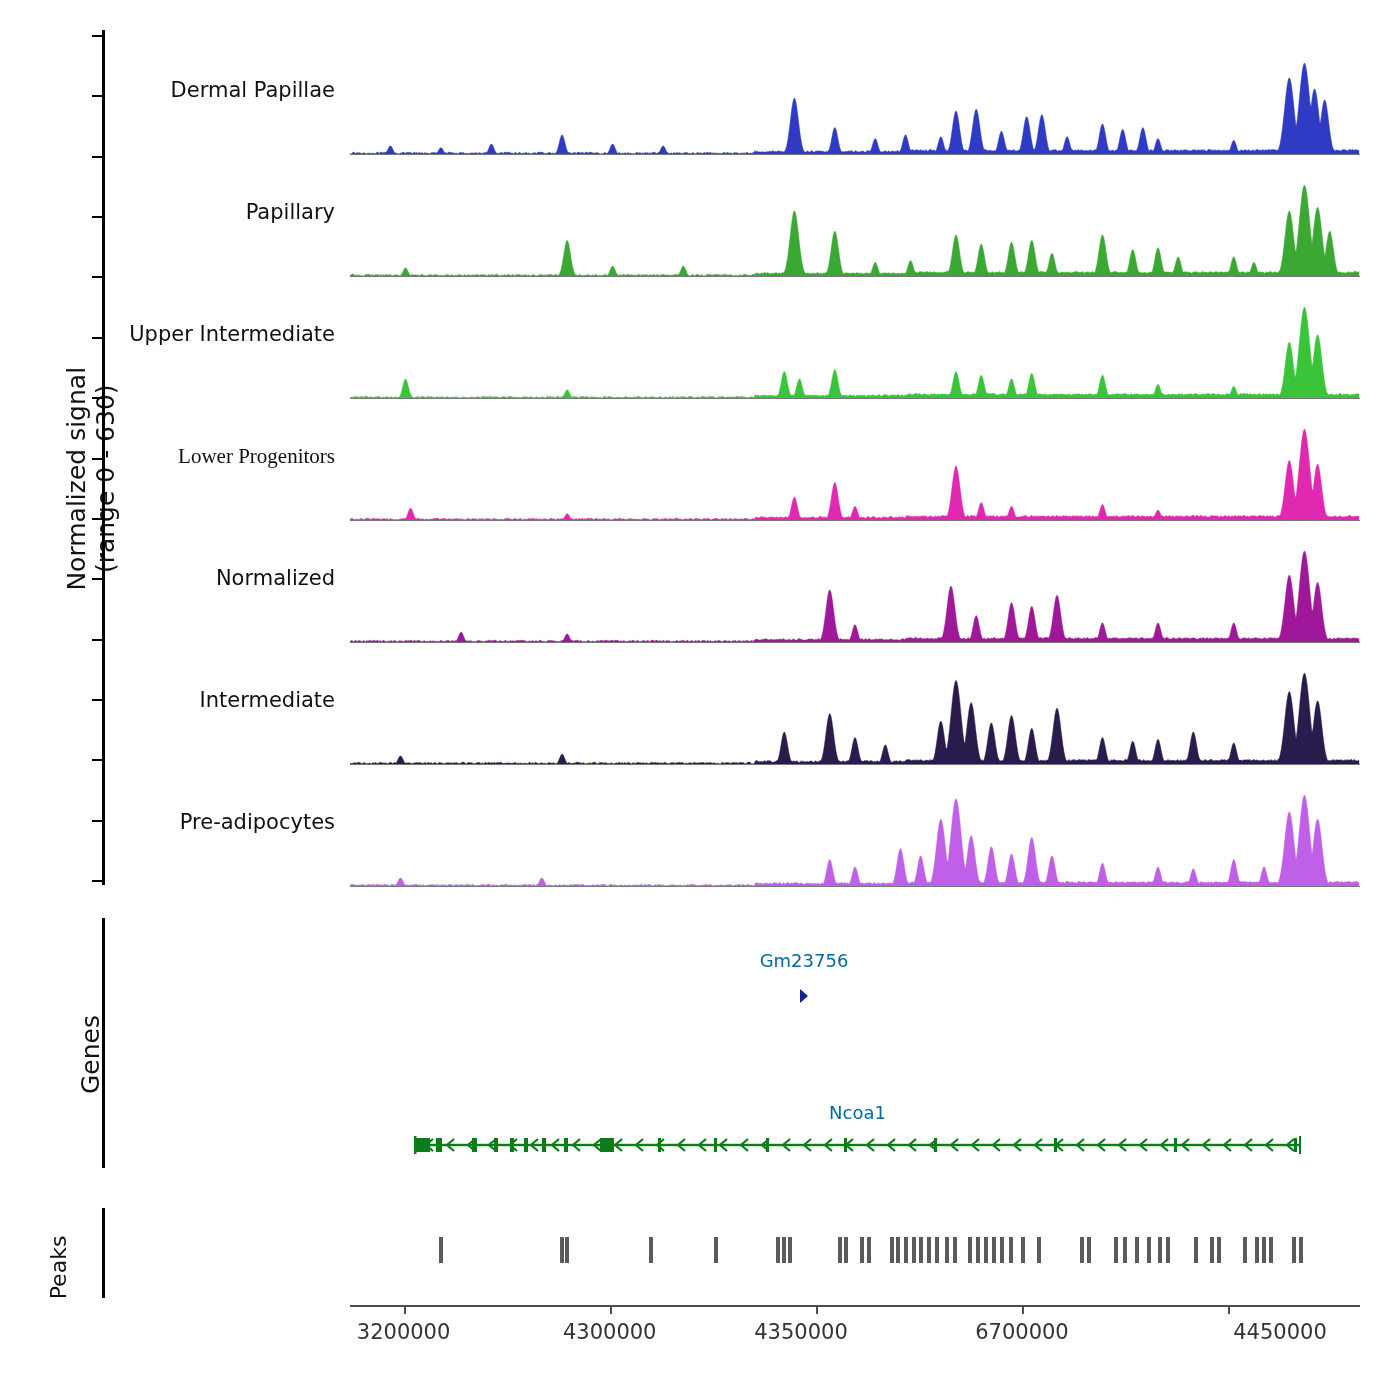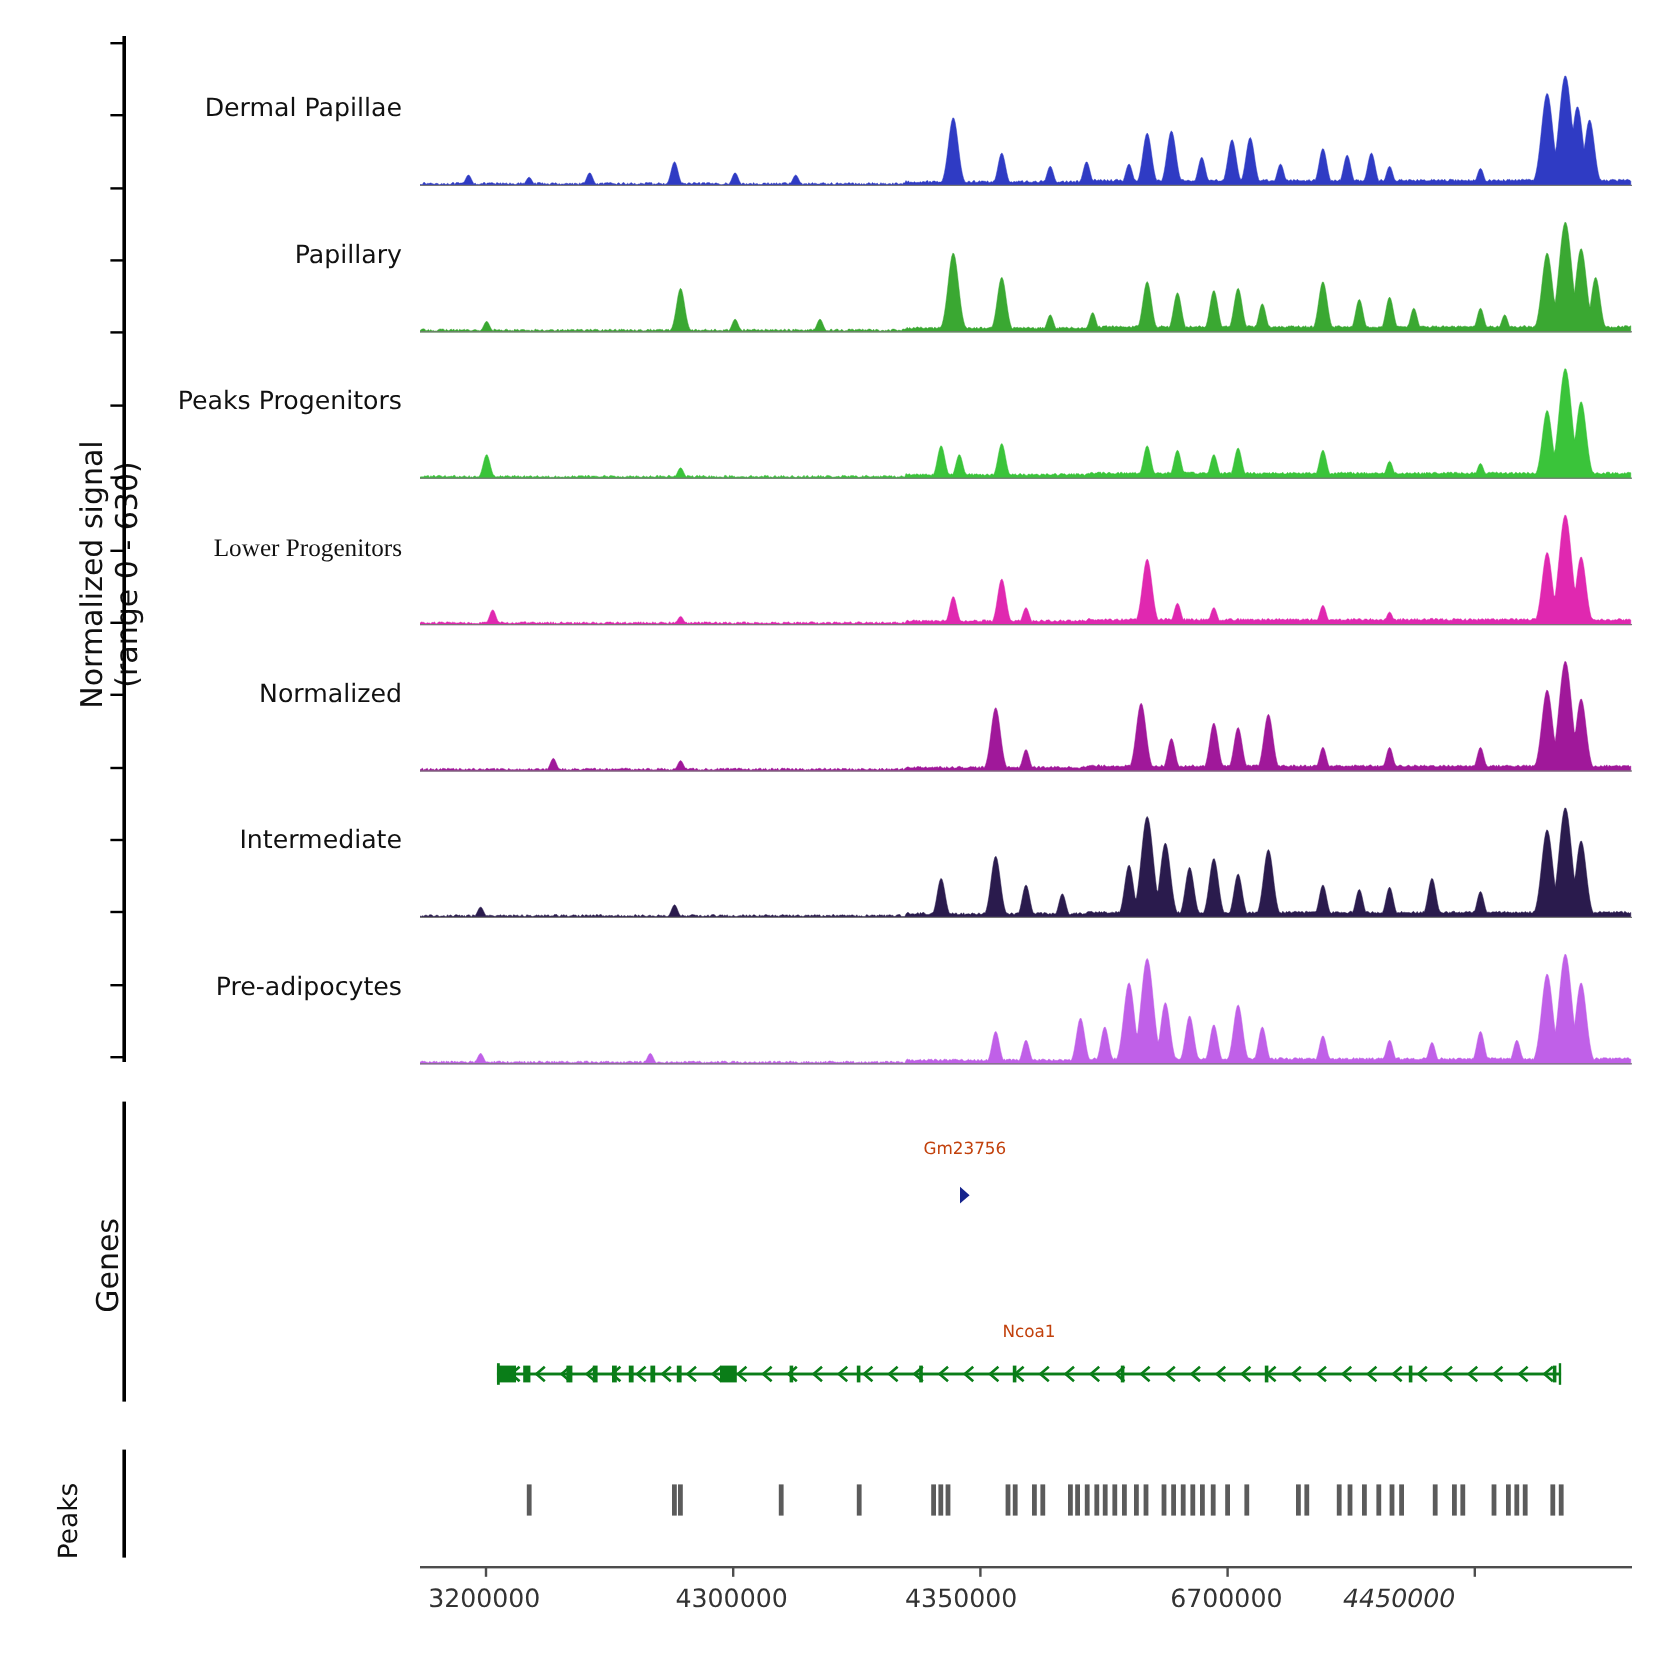--- a/index.html
+++ b/index.html
@@ -54,22 +54,22 @@
   .baseline{
     position:absolute;left:0;right:0;bottom:0;
     height:1px;background:#777;
   }
   .sig{
     position:absolute;left:0;bottom:0;width:100%;height:100%;
     display:block;
   }
   .gene-name{
     position:absolute;
-    font-size:14px;
-    color:#c2410c;
+    font-size:18px;
+    color:#0369a1;
     white-space:nowrap;
     transform:translateX(-50%);
   }
 
   
   .peaks-wrap{position:absolute;left:350px;width:1010px;height:26px;}
   .peak{
     position:absolute;top:0;height:26px;width:4px;background:#5b5b5b;
   }
 
@@ -129,21 +129,21 @@
         </svg>
         <div class="baseline"></div>
       </div>
       <div class="track-label" style="left: 0px; width: 335px; top: 200px;">Papillary</div>
       <div class="track" style="top: 182px; height: 95px;">
         <svg class="sig" viewBox="0 0 1010 95" preserveAspectRatio="none">
           <path d="M0,95 L0,93.61 L1,92.66 L2,92.16 L3,92.06 L4,92.30 L5,93.60 L6,93.42 L7,92.50 L8,93.75 L9,92.65 L10,93.85 L11,93.41 L12,93.84 L13,93.74 L14,93.75 L15,92.97 L16,92.30 L17,92.16 L18,92.29 L19,92.16 L20,92.50 L21,93.85 L22,92.30 L23,93.28 L24,93.61 L25,92.88 L26,92.27 L27,93.14 L28,92.12 L29,93.47 L30,93.05 L31,92.42 L32,93.88 L33,92.41 L34,92.94 L35,93.03 L36,92.86 L37,92.39 L38,93.16 L39,92.58 L40,92.60 L41,93.14 L42,93.65 L43,93.61 L44,93.28 L45,92.86 L46,92.63 L47,92.97 L48,93.32 L49,93.41 L50,93.76 L51,92.87 L52,91.55 L53,89.45 L54,87.37 L55,86.01 L56,85.94 L57,87.19 L58,89.23 L59,91.36 L60,93.03 L61,93.55 L62,92.13 L63,92.67 L64,93.12 L65,92.95 L66,92.57 L67,93.25 L68,93.01 L69,93.57 L70,93.59 L71,92.59 L72,92.29 L73,92.81 L74,93.65 L75,92.91 L76,93.65 L77,93.37 L78,93.77 L79,92.13 L80,93.26 L81,92.42 L82,93.00 L83,93.54 L84,92.72 L85,92.66 L86,92.54 L87,92.70 L88,93.39 L89,93.14 L90,93.25 L91,93.17 L92,93.78 L93,93.09 L94,93.43 L95,93.78 L96,92.14 L97,92.87 L98,92.78 L99,93.15 L100,93.57 L101,92.93 L102,92.55 L103,93.55 L104,93.76 L105,93.28 L106,93.14 L107,93.31 L108,92.99 L109,92.54 L110,92.70 L111,92.79 L112,93.84 L113,93.54 L114,93.16 L115,92.25 L116,93.89 L117,93.04 L118,92.92 L119,92.45 L120,93.60 L121,93.04 L122,93.42 L123,92.45 L124,92.95 L125,93.22 L126,92.48 L127,92.61 L128,92.65 L129,93.33 L130,93.45 L131,92.20 L132,92.76 L133,92.80 L134,92.63 L135,92.45 L136,93.55 L137,93.83 L138,93.06 L139,92.54 L140,92.66 L141,93.49 L142,92.19 L143,92.95 L144,93.42 L145,92.65 L146,92.32 L147,92.61 L148,92.65 L149,93.41 L150,93.83 L151,93.64 L152,92.44 L153,93.75 L154,92.69 L155,92.81 L156,93.18 L157,93.29 L158,92.21 L159,92.53 L160,93.33 L161,93.46 L162,92.68 L163,92.29 L164,93.67 L165,93.63 L166,92.30 L167,93.00 L168,92.26 L169,92.86 L170,92.31 L171,93.40 L172,93.11 L173,92.65 L174,93.57 L175,92.54 L176,92.67 L177,93.27 L178,93.68 L179,92.55 L180,93.69 L181,93.88 L182,92.72 L183,92.72 L184,92.52 L185,93.47 L186,93.75 L187,93.65 L188,93.61 L189,93.09 L190,92.20 L191,93.19 L192,92.24 L193,93.17 L194,93.46 L195,92.51 L196,93.51 L197,92.78 L198,92.51 L199,92.54 L200,92.40 L201,92.76 L202,92.48 L203,93.62 L204,93.34 L205,92.28 L206,92.82 L207,92.46 L208,93.64 L209,92.50 L210,90.82 L211,87.63 L212,83.09 L213,77.31 L214,70.87 L215,64.77 L216,60.21 L217,58.24 L218,59.31 L219,63.19 L220,68.95 L221,75.41 L222,81.47 L223,86.42 L224,90.00 L225,92.32 L226,93.19 L227,92.67 L228,93.72 L229,92.86 L230,92.18 L231,93.64 L232,93.01 L233,93.31 L234,93.70 L235,92.98 L236,93.20 L237,92.89 L238,92.26 L239,93.17 L240,93.22 L241,93.44 L242,93.34 L243,92.53 L244,93.78 L245,92.74 L246,92.15 L247,93.50 L248,93.55 L249,93.47 L250,93.23 L251,93.40 L252,93.80 L253,92.85 L254,92.91 L255,92.57 L256,92.30 L257,93.70 L258,92.71 L259,90.79 L260,88.32 L261,85.87 L262,84.25 L263,84.09 L264,85.46 L265,87.80 L266,90.32 L267,92.06 L268,92.98 L269,93.81 L270,92.07 L271,93.63 L272,93.30 L273,92.07 L274,93.08 L275,92.77 L276,93.30 L277,92.65 L278,92.40 L279,92.15 L280,93.19 L281,92.94 L282,92.53 L283,93.39 L284,93.07 L285,92.66 L286,93.48 L287,93.60 L288,92.08 L289,92.73 L290,92.91 L291,93.42 L292,92.62 L293,92.90 L294,92.62 L295,93.46 L296,92.32 L297,92.67 L298,93.14 L299,93.37 L300,93.03 L301,92.50 L302,93.56 L303,93.00 L304,92.10 L305,93.37 L306,93.83 L307,92.19 L308,92.56 L309,93.83 L310,93.77 L311,92.13 L312,93.14 L313,92.10 L314,92.75 L315,92.81 L316,93.15 L317,93.02 L318,92.74 L319,93.18 L320,93.80 L321,92.81 L322,93.41 L323,92.67 L324,93.11 L325,92.36 L326,92.32 L327,93.15 L328,92.28 L329,92.21 L330,90.09 L331,87.55 L332,85.26 L333,84.03 L334,84.35 L335,86.09 L336,88.58 L337,91.01 L338,92.86 L339,93.66 L340,93.39 L341,93.85 L342,92.55 L343,92.23 L344,93.75 L345,93.48 L346,92.80 L347,92.32 L348,92.23 L349,93.32 L350,93.79 L351,92.65 L352,92.79 L353,93.83 L354,93.75 L355,93.46 L356,93.68 L357,92.24 L358,92.27 L359,92.70 L360,92.17 L361,92.49 L362,93.49 L363,92.54 L364,92.86 L365,92.56 L366,92.19 L367,92.52 L368,93.02 L369,92.11 L370,93.39 L371,92.71 L372,93.16 L373,92.71 L374,92.18 L375,92.25 L376,92.82 L377,93.52 L378,92.32 L379,93.81 L380,92.39 L381,92.64 L382,93.00 L383,93.83 L384,93.79 L385,93.22 L386,93.30 L387,93.73 L388,93.29 L389,93.65 L390,92.62 L391,92.98 L392,93.79 L393,92.66 L394,92.25 L395,92.26 L396,92.59 L397,93.03 L398,93.55 L399,93.10 L400,93.29 L401,93.53 L402,92.40 L403,92.16 L404,92.47 L405,91.92 L406,90.76 L407,92.05 L408,90.82 L409,91.76 L410,92.22 L411,90.88 L412,91.21 L413,91.45 L414,90.44 L415,90.43 L416,91.42 L417,90.61 L418,90.77 L419,91.62 L420,91.76 L421,91.13 L422,91.13 L423,91.70 L424,90.97 L425,90.93 L426,90.83 L427,90.83 L428,92.02 L429,90.47 L430,91.52 L431,91.59 L432,90.72 L433,90.82 L434,90.59 L435,88.36 L436,84.45 L437,79.08 L438,72.19 L439,63.99 L440,54.98 L441,45.97 L442,37.98 L443,32.05 L444,29.04 L445,29.38 L446,33.03 L447,39.45 L448,47.73 L449,56.81 L450,65.72 L451,73.69 L452,80.27 L453,85.34 L454,88.98 L455,90.58 L456,91.84 L457,90.98 L458,90.97 L459,91.31 L460,91.90 L461,91.52 L462,90.91 L463,91.84 L464,90.62 L465,91.98 L466,91.77 L467,90.58 L468,90.55 L469,92.12 L470,91.06 L471,91.63 L472,91.76 L473,91.35 L474,91.18 L475,90.77 L476,90.65 L477,89.85 L478,86.29 L479,81.30 L480,74.93 L481,67.65 L482,60.31 L483,54.06 L484,50.05 L485,49.07 L486,51.32 L487,56.36 L488,63.18 L489,70.62 L490,77.62 L491,83.47 L492,87.88 L493,90.91 L494,92.22 L495,90.57 L496,91.08 L497,90.93 L498,90.78 L499,91.42 L500,91.02 L501,91.11 L502,91.49 L503,90.66 L504,91.08 L505,91.61 L506,90.98 L507,90.54 L508,91.03 L509,91.60 L510,91.22 L511,90.78 L512,91.93 L513,91.45 L514,92.21 L515,90.79 L516,91.61 L517,90.43 L518,91.75 L519,90.68 L520,91.85 L521,90.56 L522,87.66 L523,84.40 L524,81.65 L525,80.32 L526,80.91 L527,83.19 L528,86.36 L529,89.48 L530,91.92 L531,91.29 L532,91.66 L533,90.57 L534,91.38 L535,90.88 L536,90.73 L537,91.14 L538,91.14 L539,90.58 L540,91.41 L541,91.71 L542,91.25 L543,90.43 L544,91.20 L545,91.54 L546,91.80 L547,91.77 L548,91.25 L549,91.05 L550,92.12 L551,91.19 L552,90.91 L553,91.58 L554,91.31 L555,91.59 L556,90.18 L557,87.70 L558,84.15 L559,80.84 L560,78.76 L561,78.66 L562,80.56 L563,83.79 L564,87.36 L565,90.43 L566,89.50 L567,90.77 L568,91.07 L569,89.77 L570,89.76 L571,89.70 L572,89.32 L573,90.65 L574,90.10 L575,89.82 L576,90.61 L577,89.37 L578,89.84 L579,90.77 L580,89.61 L581,90.06 L582,90.55 L583,90.21 L584,89.57 L585,90.47 L586,90.30 L587,90.45 L588,90.47 L589,90.76 L590,90.51 L591,89.93 L592,90.70 L593,91.01 L594,89.54 L595,90.59 L596,89.70 L597,89.30 L598,89.37 L599,88.56 L600,84.39 L601,78.80 L602,72.11 L603,65.05 L604,58.71 L605,54.28 L606,52.68 L607,54.28 L608,58.71 L609,65.05 L610,72.11 L611,78.80 L612,84.39 L613,88.56 L614,90.19 L615,91.12 L616,90.29 L617,90.20 L618,89.33 L619,89.97 L620,89.97 L621,90.47 L622,90.26 L623,89.74 L624,91.09 L625,89.43 L626,85.59 L627,80.48 L628,74.55 L629,68.71 L630,64.16 L631,61.97 L632,62.72 L633,66.20 L634,71.55 L635,77.57 L636,83.18 L637,87.68 L638,90.86 L639,90.13 L640,90.76 L641,91.00 L642,89.48 L643,90.31 L644,90.77 L645,90.47 L646,90.21 L647,89.99 L648,90.59 L649,89.74 L650,89.43 L651,90.80 L652,90.15 L653,90.57 L654,90.72 L655,89.55 L656,86.00 L657,80.96 L658,74.93 L659,68.75 L660,63.55 L661,60.50 L662,60.35 L663,63.13 L664,68.16 L665,74.31 L666,80.39 L667,85.55 L668,89.41 L669,90.21 L670,89.95 L671,89.82 L672,89.41 L673,90.41 L674,89.98 L675,89.70 L676,85.98 L677,80.90 L678,74.77 L679,68.32 L680,62.69 L681,59.07 L682,58.30 L683,60.57 L684,65.33 L685,71.52 L686,77.93 L687,83.60 L688,88.01 L689,90.25 L690,89.46 L691,89.34 L692,89.64 L693,89.80 L694,89.80 L695,90.86 L696,89.45 L697,88.81 L698,84.88 L699,80.20 L700,75.60 L701,72.24 L702,71.08 L703,72.49 L704,76.03 L705,80.68 L706,85.32 L707,89.14 L708,89.58 L709,90.99 L710,91.01 L711,90.24 L712,90.26 L713,90.03 L714,90.76 L715,90.46 L716,89.65 L717,90.75 L718,89.83 L719,90.20 L720,90.67 L721,91.05 L722,90.35 L723,90.53 L724,89.53 L725,90.05 L726,89.40 L727,89.73 L728,89.73 L729,90.68 L730,90.05 L731,90.59 L732,89.35 L733,90.22 L734,90.92 L735,90.67 L736,89.73 L737,90.53 L738,89.38 L739,90.84 L740,90.21 L741,90.89 L742,89.82 L743,89.41 L744,90.88 L745,89.98 L746,86.44 L747,81.48 L748,75.22 L749,68.21 L750,61.40 L751,55.96 L752,53.01 L753,53.17 L754,56.41 L755,62.04 L756,68.92 L757,75.90 L758,82.04 L759,86.86 L760,89.92 L761,90.25 L762,90.82 L763,89.59 L764,90.04 L765,89.44 L766,89.41 L767,90.10 L768,90.45 L769,90.65 L770,90.17 L771,90.16 L772,90.57 L773,89.91 L774,90.70 L775,90.56 L776,89.93 L777,89.89 L778,86.27 L779,81.53 L780,76.24 L781,71.39 L782,68.18 L783,67.49 L784,69.51 L785,73.68 L786,78.90 L787,84.02 L788,88.24 L789,90.38 L790,89.97 L791,90.87 L792,90.80 L793,90.87 L794,90.49 L795,90.61 L796,90.70 L797,90.88 L798,91.10 L799,90.06 L800,90.58 L801,90.02 L802,89.98 L803,86.38 L804,81.59 L805,76.08 L806,70.81 L807,66.97 L808,65.56 L809,66.97 L810,70.81 L811,76.08 L812,81.59 L813,86.38 L814,89.70 L815,89.70 L816,90.16 L817,89.95 L818,90.02 L819,90.27 L820,90.24 L821,90.07 L822,90.78 L823,89.57 L824,87.95 L825,84.03 L826,79.85 L827,76.43 L828,74.81 L829,75.52 L830,78.32 L831,82.33 L832,86.46 L833,89.89 L834,89.96 L835,89.80 L836,89.67 L837,89.95 L838,90.21 L839,90.44 L840,89.93 L841,91.06 L842,90.88 L843,90.26 L844,89.45 L845,90.03 L846,89.98 L847,89.56 L848,90.78 L849,90.35 L850,90.83 L851,90.55 L852,89.65 L853,89.50 L854,90.74 L855,89.89 L856,90.03 L857,90.51 L858,90.41 L859,90.34 L860,89.47 L861,90.02 L862,89.97 L863,90.94 L864,90.50 L865,89.42 L866,90.04 L867,89.60 L868,90.38 L869,90.34 L870,89.88 L871,89.81 L872,90.16 L873,90.29 L874,90.49 L875,89.99 L876,89.94 L877,90.26 L878,89.64 L879,89.43 L880,86.27 L881,82.12 L882,78.15 L883,75.43 L884,74.84 L885,76.57 L886,80.05 L887,84.24 L888,88.13 L889,90.25 L890,90.43 L891,90.20 L892,89.42 L893,90.17 L894,89.82 L895,90.92 L896,90.90 L897,90.20 L898,89.55 L899,90.62 L900,89.47 L901,86.85 L902,83.63 L903,81.16 L904,80.28 L905,81.34 L906,83.94 L907,87.18 L908,90.17 L909,90.16 L910,89.60 L911,90.58 L912,90.08 L913,90.10 L914,90.91 L915,91.06 L916,90.58 L917,89.77 L918,90.47 L919,90.21 L920,89.30 L921,89.46 L922,90.74 L923,90.68 L924,89.52 L925,90.32 L926,89.99 L927,90.94 L928,90.16 L929,89.58 L930,88.03 L931,83.98 L932,78.45 L933,71.43 L934,63.12 L935,54.07 L936,45.11 L937,37.28 L938,31.61 L939,28.92 L940,29.60 L941,33.56 L942,40.21 L943,48.62 L944,57.73 L945,66.57 L946,70.21 L947,61.81 L948,52.15 L949,41.68 L950,31.05 L951,21.07 L952,12.60 L953,6.49 L954,3.34 L955,3.51 L956,6.97 L957,13.36 L958,22.01 L959,32.10 L960,42.75 L961,53.16 L962,62.57 L963,53.33 L964,44.03 L965,35.67 L966,29.26 L967,25.66 L968,25.38 L969,28.47 L970,34.49 L971,42.61 L972,51.82 L973,61.13 L974,69.71 L975,74.23 L976,66.90 L977,59.62 L978,53.55 L979,49.80 L980,49.15 L981,51.72 L982,56.98 L983,63.92 L984,71.36 L985,78.27 L986,83.98 L987,88.25 L988,90.13 L989,90.34 L990,89.71 L991,90.37 L992,91.13 L993,90.21 L994,90.89 L995,90.66 L996,90.75 L997,90.94 L998,89.92 L999,89.42 L1000,90.80 L1001,90.49 L1002,89.71 L1003,90.79 L1004,89.34 L1005,89.37 L1006,89.50 L1007,90.36 L1008,90.11 L1009,89.41 L1009,95 Z" fill="#3aa832" stroke="#3aa832" stroke-width="0.4"></path>
         </svg>
         <div class="baseline"></div>
       </div>
-      <div class="track-label" style="left: 0px; width: 335px; top: 322px;">Peaks Progenitors</div>
+      <div class="track-label" style="left: 0px; width: 335px; top: 322px;">Upper Intermediate</div>
       <div class="track" style="top: 304px; height: 95px;">
         <svg class="sig" viewBox="0 0 1010 95" preserveAspectRatio="none">
           <path d="M0,95 L0,93.53 L1,93.37 L2,93.37 L3,93.28 L4,92.55 L5,92.94 L6,92.36 L7,92.27 L8,93.87 L9,92.40 L10,93.26 L11,92.26 L12,92.29 L13,93.46 L14,92.93 L15,92.28 L16,92.12 L17,92.39 L18,92.81 L19,93.40 L20,92.94 L21,92.15 L22,93.58 L23,93.25 L24,92.98 L25,93.17 L26,92.69 L27,93.04 L28,92.32 L29,92.07 L30,93.62 L31,93.26 L32,93.74 L33,92.74 L34,93.20 L35,93.60 L36,92.80 L37,92.39 L38,93.01 L39,93.55 L40,93.65 L41,92.29 L42,93.82 L43,93.30 L44,93.86 L45,92.74 L46,92.71 L47,93.40 L48,93.35 L49,93.35 L50,91.79 L51,89.13 L52,85.47 L53,81.28 L54,77.47 L55,75.12 L56,75.00 L57,77.15 L58,80.86 L59,85.06 L60,88.80 L61,91.57 L62,92.17 L63,93.52 L64,93.35 L65,93.15 L66,93.41 L67,92.24 L68,93.10 L69,92.74 L70,93.79 L71,92.52 L72,92.66 L73,92.24 L74,92.81 L75,93.09 L76,93.71 L77,92.51 L78,92.83 L79,92.07 L80,93.34 L81,92.81 L82,92.40 L83,93.54 L84,92.78 L85,93.89 L86,93.18 L87,92.23 L88,93.75 L89,92.69 L90,93.34 L91,92.95 L92,92.39 L93,92.71 L94,93.84 L95,93.09 L96,93.32 L97,92.84 L98,92.35 L99,93.58 L100,93.44 L101,93.52 L102,92.80 L103,93.17 L104,93.46 L105,92.58 L106,93.47 L107,92.38 L108,93.76 L109,93.85 L110,93.52 L111,93.87 L112,93.27 L113,92.47 L114,93.86 L115,93.02 L116,93.27 L117,93.62 L118,93.60 L119,93.44 L120,93.84 L121,92.58 L122,93.56 L123,93.17 L124,93.12 L125,93.64 L126,93.45 L127,92.30 L128,93.16 L129,92.72 L130,93.48 L131,93.43 L132,92.48 L133,92.52 L134,92.54 L135,92.44 L136,92.62 L137,93.34 L138,92.07 L139,93.43 L140,92.10 L141,92.35 L142,93.54 L143,92.79 L144,92.76 L145,92.73 L146,92.80 L147,92.83 L148,93.10 L149,93.44 L150,93.53 L151,93.26 L152,93.35 L153,92.48 L154,92.13 L155,93.05 L156,92.94 L157,93.69 L158,92.63 L159,92.18 L160,92.52 L161,92.62 L162,92.73 L163,93.26 L164,93.40 L165,92.66 L166,93.45 L167,93.31 L168,93.62 L169,92.94 L170,93.80 L171,93.76 L172,92.99 L173,92.79 L174,93.23 L175,92.35 L176,92.95 L177,93.17 L178,92.72 L179,93.86 L180,92.40 L181,92.80 L182,92.88 L183,93.60 L184,93.69 L185,93.69 L186,92.55 L187,93.14 L188,93.45 L189,92.91 L190,93.79 L191,93.38 L192,92.35 L193,93.23 L194,93.27 L195,93.52 L196,93.80 L197,92.45 L198,92.11 L199,93.69 L200,92.07 L201,92.92 L202,92.88 L203,92.85 L204,93.05 L205,93.64 L206,93.57 L207,92.10 L208,92.29 L209,93.07 L210,93.35 L211,93.20 L212,92.51 L213,92.59 L214,90.75 L215,88.58 L216,86.70 L217,85.82 L218,86.30 L219,87.95 L220,90.11 L221,92.10 L222,93.53 L223,92.13 L224,92.38 L225,92.58 L226,93.14 L227,92.34 L228,93.64 L229,93.72 L230,92.76 L231,92.07 L232,93.02 L233,92.10 L234,92.99 L235,93.09 L236,92.09 L237,92.69 L238,93.04 L239,93.55 L240,93.78 L241,92.25 L242,93.75 L243,92.38 L244,93.36 L245,92.77 L246,93.76 L247,92.78 L248,93.65 L249,93.51 L250,93.30 L251,93.49 L252,93.72 L253,93.85 L254,92.08 L255,92.23 L256,93.19 L257,93.87 L258,92.13 L259,92.94 L260,92.29 L261,93.08 L262,92.91 L263,93.76 L264,93.43 L265,93.39 L266,93.42 L267,93.30 L268,93.04 L269,93.12 L270,93.28 L271,93.64 L272,93.20 L273,93.85 L274,93.36 L275,92.63 L276,92.13 L277,93.21 L278,93.17 L279,93.53 L280,92.90 L281,93.03 L282,93.72 L283,93.36 L284,93.05 L285,92.60 L286,93.81 L287,92.20 L288,92.19 L289,92.76 L290,92.15 L291,93.85 L292,93.22 L293,93.54 L294,93.85 L295,92.91 L296,92.22 L297,93.47 L298,93.56 L299,92.92 L300,93.78 L301,92.14 L302,93.36 L303,92.29 L304,93.22 L305,93.51 L306,93.09 L307,93.40 L308,93.82 L309,93.30 L310,92.13 L311,93.00 L312,93.57 L313,93.89 L314,93.74 L315,92.51 L316,93.26 L317,93.24 L318,93.80 L319,93.32 L320,92.11 L321,93.82 L322,92.63 L323,92.16 L324,93.70 L325,93.77 L326,93.45 L327,92.21 L328,93.28 L329,93.08 L330,93.40 L331,92.98 L332,92.09 L333,93.44 L334,92.10 L335,93.57 L336,92.69 L337,93.76 L338,93.27 L339,92.15 L340,92.19 L341,92.36 L342,92.70 L343,93.26 L344,93.73 L345,93.48 L346,93.43 L347,93.12 L348,93.11 L349,92.70 L350,93.76 L351,93.44 L352,92.06 L353,92.39 L354,92.35 L355,92.71 L356,93.58 L357,92.50 L358,93.52 L359,92.23 L360,92.40 L361,92.17 L362,92.96 L363,92.51 L364,92.61 L365,93.77 L366,93.81 L367,93.43 L368,93.48 L369,92.24 L370,93.55 L371,92.53 L372,92.10 L373,92.72 L374,93.11 L375,93.57 L376,93.34 L377,93.04 L378,92.44 L379,93.25 L380,92.93 L381,93.02 L382,92.81 L383,93.49 L384,92.50 L385,93.53 L386,92.46 L387,92.21 L388,92.39 L389,92.81 L390,93.14 L391,92.31 L392,92.72 L393,92.41 L394,93.64 L395,92.44 L396,93.11 L397,93.88 L398,93.32 L399,93.45 L400,93.21 L401,92.40 L402,92.89 L403,93.36 L404,93.44 L405,90.52 L406,91.42 L407,91.25 L408,90.77 L409,92.11 L410,91.62 L411,91.40 L412,91.18 L413,91.54 L414,90.85 L415,91.30 L416,92.00 L417,90.96 L418,91.90 L419,90.83 L420,91.59 L421,91.15 L422,91.01 L423,91.83 L424,91.60 L425,91.75 L426,92.22 L427,90.91 L428,91.36 L429,88.42 L430,84.25 L431,79.17 L432,73.93 L433,69.68 L434,67.53 L435,68.08 L436,71.18 L437,75.97 L438,81.27 L439,86.06 L440,89.74 L441,90.94 L442,91.33 L443,90.84 L444,91.52 L445,88.80 L446,85.06 L447,80.86 L448,77.15 L449,75.00 L450,75.12 L451,77.47 L452,81.28 L453,85.47 L454,89.13 L455,90.83 L456,91.64 L457,91.23 L458,90.68 L459,91.63 L460,90.54 L461,92.03 L462,91.06 L463,91.27 L464,90.88 L465,91.56 L466,91.43 L467,91.08 L468,92.10 L469,91.01 L470,91.99 L471,92.13 L472,91.28 L473,91.03 L474,91.86 L475,92.17 L476,90.98 L477,90.94 L478,91.79 L479,89.36 L480,85.51 L481,80.52 L482,74.97 L483,69.89 L484,66.47 L485,65.62 L486,67.57 L487,71.79 L488,77.20 L489,82.62 L490,87.20 L491,90.55 L492,91.37 L493,91.68 L494,90.86 L495,91.65 L496,90.82 L497,91.79 L498,92.05 L499,91.42 L500,90.42 L501,91.29 L502,92.02 L503,90.88 L504,91.34 L505,92.15 L506,92.15 L507,91.02 L508,91.26 L509,91.63 L510,90.64 L511,91.56 L512,91.47 L513,91.30 L514,91.09 L515,91.40 L516,92.20 L517,92.08 L518,90.85 L519,91.28 L520,91.05 L521,92.10 L522,90.78 L523,90.84 L524,91.54 L525,91.81 L526,91.90 L527,91.25 L528,91.23 L529,90.68 L530,90.69 L531,92.15 L532,92.04 L533,91.32 L534,90.61 L535,90.55 L536,91.08 L537,90.72 L538,91.48 L539,91.97 L540,91.47 L541,90.71 L542,91.34 L543,90.58 L544,91.53 L545,90.48 L546,92.10 L547,90.51 L548,90.79 L549,90.77 L550,92.05 L551,90.95 L552,90.91 L553,91.39 L554,92.21 L555,90.96 L556,90.88 L557,90.47 L558,90.71 L559,89.85 L560,89.52 L561,90.38 L562,90.86 L563,90.20 L564,90.22 L565,89.40 L566,89.58 L567,89.31 L568,91.10 L569,89.52 L570,89.47 L571,90.47 L572,91.02 L573,90.24 L574,89.64 L575,89.80 L576,90.83 L577,90.56 L578,90.68 L579,91.06 L580,90.73 L581,90.02 L582,89.63 L583,90.98 L584,89.43 L585,89.66 L586,90.96 L587,89.79 L588,90.50 L589,89.80 L590,90.84 L591,90.10 L592,89.93 L593,90.33 L594,89.66 L595,90.40 L596,89.54 L597,90.70 L598,90.66 L599,90.15 L600,89.92 L601,87.29 L602,82.80 L603,77.56 L604,72.50 L605,68.77 L606,67.40 L607,68.77 L608,72.50 L609,77.56 L610,82.80 L611,87.29 L612,90.02 L613,90.48 L614,90.21 L615,89.69 L616,90.24 L617,90.04 L618,90.50 L619,91.09 L620,90.67 L621,89.90 L622,90.76 L623,89.45 L624,89.50 L625,90.37 L626,89.77 L627,86.17 L628,81.64 L629,76.91 L630,73.05 L631,71.16 L632,71.81 L633,74.80 L634,79.24 L635,83.98 L636,88.11 L637,89.42 L638,89.30 L639,89.77 L640,89.47 L641,89.74 L642,89.47 L643,89.35 L644,89.41 L645,89.55 L646,90.80 L647,90.79 L648,90.98 L649,90.77 L650,89.72 L651,90.45 L652,89.83 L653,89.85 L654,89.86 L655,90.65 L656,90.31 L657,89.13 L658,85.47 L659,81.28 L660,77.47 L661,75.12 L662,75.00 L663,77.15 L664,80.86 L665,85.06 L666,88.80 L667,90.85 L668,89.91 L669,91.11 L670,89.79 L671,89.62 L672,90.66 L673,90.19 L674,89.83 L675,89.58 L676,90.54 L677,87.21 L678,82.78 L679,77.75 L680,73.10 L681,70.00 L682,69.33 L683,71.29 L684,75.30 L685,80.29 L686,85.11 L687,89.03 L688,90.85 L689,89.79 L690,89.58 L691,90.87 L692,89.58 L693,90.72 L694,90.66 L695,89.39 L696,90.55 L697,90.97 L698,90.40 L699,90.95 L700,89.86 L701,91.13 L702,90.49 L703,89.96 L704,89.95 L705,90.27 L706,90.08 L707,90.30 L708,89.82 L709,91.07 L710,90.01 L711,89.55 L712,90.61 L713,89.72 L714,90.43 L715,90.55 L716,90.70 L717,90.46 L718,90.45 L719,89.53 L720,91.00 L721,91.05 L722,90.83 L723,89.64 L724,90.73 L725,89.56 L726,90.40 L727,90.34 L728,89.61 L729,89.92 L730,90.18 L731,90.54 L732,89.96 L733,90.22 L734,90.92 L735,90.60 L736,89.77 L737,90.94 L738,89.97 L739,89.73 L740,90.34 L741,89.53 L742,90.34 L743,90.90 L744,90.65 L745,89.97 L746,90.26 L747,90.35 L748,86.97 L749,82.59 L750,77.82 L751,73.70 L752,71.35 L753,71.48 L754,74.05 L755,78.29 L756,83.06 L757,87.36 L758,90.62 L759,91.00 L760,90.25 L761,91.11 L762,90.13 L763,90.06 L764,90.99 L765,89.60 L766,90.20 L767,89.89 L768,89.34 L769,90.25 L770,90.19 L771,89.67 L772,90.66 L773,89.55 L774,89.97 L775,89.45 L776,89.37 L777,91.04 L778,89.73 L779,91.03 L780,91.04 L781,89.58 L782,89.87 L783,90.99 L784,89.89 L785,89.86 L786,90.81 L787,89.37 L788,90.83 L789,89.87 L790,90.92 L791,90.46 L792,90.62 L793,90.39 L794,90.08 L795,90.64 L796,89.84 L797,89.98 L798,90.23 L799,90.81 L800,90.56 L801,90.42 L802,89.79 L803,90.59 L804,90.04 L805,87.01 L806,83.78 L807,81.25 L808,80.28 L809,81.25 L810,83.78 L811,87.01 L812,89.86 L813,89.61 L814,90.33 L815,91.03 L816,90.80 L817,90.77 L818,90.54 L819,90.00 L820,91.12 L821,90.84 L822,90.02 L823,89.89 L824,90.64 L825,89.90 L826,90.76 L827,90.51 L828,90.45 L829,89.59 L830,90.31 L831,90.86 L832,89.33 L833,90.89 L834,91.14 L835,89.83 L836,90.69 L837,89.83 L838,91.08 L839,89.35 L840,90.40 L841,89.76 L842,90.13 L843,90.97 L844,90.09 L845,89.59 L846,89.49 L847,89.96 L848,90.61 L849,90.86 L850,90.88 L851,90.25 L852,90.50 L853,89.63 L854,90.02 L855,90.81 L856,89.64 L857,89.51 L858,89.96 L859,89.38 L860,89.85 L861,91.09 L862,89.53 L863,89.57 L864,89.69 L865,90.54 L866,90.12 L867,91.01 L868,89.54 L869,90.21 L870,90.66 L871,90.99 L872,90.37 L873,90.13 L874,90.91 L875,91.10 L876,89.72 L877,89.48 L878,90.48 L879,89.66 L880,90.26 L881,87.47 L882,84.64 L883,82.62 L884,82.18 L885,83.47 L886,86.01 L887,88.92 L888,90.48 L889,90.86 L890,89.88 L891,89.48 L892,90.04 L893,89.81 L894,89.30 L895,89.84 L896,90.15 L897,89.31 L898,89.88 L899,90.55 L900,89.89 L901,89.49 L902,90.86 L903,90.43 L904,90.25 L905,89.48 L906,91.07 L907,90.79 L908,89.95 L909,90.02 L910,89.41 L911,91.04 L912,90.88 L913,89.58 L914,90.03 L915,90.85 L916,89.78 L917,89.91 L918,90.96 L919,89.85 L920,89.71 L921,90.22 L922,90.94 L923,89.49 L924,89.98 L925,91.03 L926,90.56 L927,89.79 L928,90.29 L929,90.91 L930,90.41 L931,87.76 L932,83.45 L933,77.64 L934,70.42 L935,62.23 L936,53.84 L937,46.32 L938,40.78 L939,38.11 L940,38.79 L941,42.69 L942,49.15 L943,57.16 L944,65.58 L945,73.46 L946,70.21 L947,61.81 L948,52.15 L949,41.68 L950,31.05 L951,21.07 L952,12.60 L953,6.49 L954,3.34 L955,3.51 L956,6.97 L957,13.36 L958,22.01 L959,32.10 L960,42.75 L961,53.16 L962,62.71 L963,58.26 L964,49.29 L965,41.11 L966,34.76 L967,31.18 L968,30.90 L969,33.98 L970,39.94 L971,47.90 L972,56.82 L973,65.65 L974,73.62 L975,80.24 L976,85.34 L977,89.00 L978,89.60 L979,91.08 L980,90.41 L981,89.72 L982,90.28 L983,90.63 L984,91.03 L985,91.04 L986,89.91 L987,90.44 L988,91.05 L989,89.41 L990,89.46 L991,89.40 L992,91.08 L993,90.79 L994,89.54 L995,90.92 L996,89.75 L997,90.21 L998,89.95 L999,91.11 L1000,91.08 L1001,90.68 L1002,90.40 L1003,90.76 L1004,89.83 L1005,90.77 L1006,89.83 L1007,89.59 L1008,89.82 L1009,89.97 L1009,95 Z" fill="#3ac43a" stroke="#3ac43a" stroke-width="0.4"></path>
         </svg>
         <div class="baseline"></div>
       </div>
       <div class="track-label" style="left: 0px; width: 335px; top: 444px; font-family: Liberation Serif, serif;">Lower Progenitors</div>
       <div class="track" style="top: 426px; height: 95px;">
         <svg class="sig" viewBox="0 0 1010 95" preserveAspectRatio="none">
           <path d="M0,95 L0,93.45 L1,92.24 L2,92.52 L3,92.63 L4,93.16 L5,93.67 L6,92.88 L7,93.16 L8,93.13 L9,93.80 L10,92.52 L11,92.97 L12,92.21 L13,93.53 L14,93.75 L15,92.76 L16,92.19 L17,92.51 L18,92.25 L19,92.55 L20,93.04 L21,93.41 L22,92.54 L23,92.22 L24,92.56 L25,92.46 L26,93.20 L27,92.46 L28,92.65 L29,92.68 L30,93.32 L31,93.08 L32,93.13 L33,92.83 L34,92.39 L35,93.04 L36,93.09 L37,92.45 L38,93.59 L39,93.69 L40,92.50 L41,92.84 L42,93.43 L43,93.01 L44,93.76 L45,93.43 L46,93.58 L47,93.62 L48,93.56 L49,93.88 L50,92.39 L51,93.38 L52,92.32 L53,92.63 L54,92.41 L55,92.54 L56,92.13 L57,89.87 L58,87.03 L59,84.26 L60,82.45 L61,82.27 L62,83.79 L63,86.44 L64,89.33 L65,91.74 L66,92.39 L67,92.97 L68,92.07 L69,92.38 L70,92.91 L71,93.24 L72,93.02 L73,92.64 L74,93.55 L75,93.54 L76,93.37 L77,92.65 L78,93.41 L79,93.64 L80,92.74 L81,93.25 L82,92.99 L83,92.99 L84,92.32 L85,92.31 L86,92.48 L87,92.10 L88,92.08 L89,93.53 L90,92.83 L91,93.15 L92,92.69 L93,92.52 L94,92.26 L95,92.50 L96,93.02 L97,93.43 L98,92.91 L99,93.12 L100,92.29 L101,93.65 L102,92.67 L103,93.43 L104,92.60 L105,93.26 L106,92.31 L107,92.83 L108,93.50 L109,92.13 L110,93.82 L111,92.22 L112,93.87 L113,92.97 L114,93.75 L115,93.48 L116,93.67 L117,92.63 L118,92.21 L119,93.08 L120,93.24 L121,93.44 L122,92.75 L123,92.51 L124,92.73 L125,92.95 L126,92.37 L127,93.78 L128,93.78 L129,92.35 L130,93.48 L131,92.55 L132,93.34 L133,92.58 L134,93.67 L135,93.27 L136,92.39 L137,92.48 L138,93.08 L139,92.59 L140,93.29 L141,93.29 L142,93.67 L143,93.03 L144,92.27 L145,92.48 L146,93.43 L147,92.71 L148,93.48 L149,93.72 L150,93.21 L151,92.94 L152,93.50 L153,93.79 L154,93.33 L155,92.62 L156,92.39 L157,92.52 L158,92.40 L159,92.33 L160,93.24 L161,92.63 L162,93.75 L163,93.34 L164,92.69 L165,92.09 L166,93.29 L167,92.89 L168,93.61 L169,92.73 L170,93.05 L171,92.13 L172,93.88 L173,93.58 L174,93.18 L175,92.92 L176,93.14 L177,93.51 L178,92.62 L179,92.72 L180,92.55 L181,93.07 L182,92.17 L183,93.27 L184,92.11 L185,93.82 L186,92.28 L187,93.07 L188,93.41 L189,92.41 L190,93.39 L191,93.07 L192,93.22 L193,93.60 L194,92.13 L195,93.36 L196,92.56 L197,93.54 L198,93.50 L199,93.31 L200,92.57 L201,92.23 L202,92.58 L203,92.84 L204,93.14 L205,92.97 L206,93.82 L207,93.50 L208,92.07 L209,93.33 L210,93.36 L211,92.33 L212,93.24 L213,92.38 L214,91.73 L215,89.95 L216,88.39 L217,87.65 L218,88.06 L219,89.43 L220,91.21 L221,92.58 L222,92.42 L223,93.60 L224,92.91 L225,93.52 L226,92.29 L227,93.34 L228,93.24 L229,92.40 L230,92.74 L231,93.13 L232,92.20 L233,92.72 L234,93.55 L235,92.27 L236,93.44 L237,92.10 L238,92.41 L239,92.37 L240,92.86 L241,92.33 L242,92.58 L243,93.33 L244,93.25 L245,93.25 L246,92.24 L247,92.27 L248,93.52 L249,93.33 L250,92.50 L251,93.58 L252,93.59 L253,92.39 L254,92.85 L255,92.19 L256,93.57 L257,93.17 L258,92.53 L259,92.92 L260,93.75 L261,93.78 L262,93.16 L263,93.80 L264,92.81 L265,92.30 L266,92.99 L267,92.75 L268,93.30 L269,92.21 L270,92.29 L271,92.16 L272,93.84 L273,92.59 L274,93.03 L275,93.46 L276,93.34 L277,93.35 L278,93.80 L279,92.28 L280,92.85 L281,92.65 L282,92.86 L283,93.35 L284,93.30 L285,92.70 L286,93.54 L287,93.30 L288,93.34 L289,93.06 L290,93.51 L291,93.41 L292,93.62 L293,92.40 L294,92.37 L295,93.01 L296,92.33 L297,93.08 L298,93.17 L299,92.95 L300,93.85 L301,93.79 L302,93.71 L303,92.32 L304,92.61 L305,92.76 L306,92.71 L307,92.15 L308,93.03 L309,93.42 L310,93.58 L311,93.50 L312,92.29 L313,93.74 L314,92.41 L315,92.31 L316,92.96 L317,92.41 L318,93.85 L319,92.45 L320,92.71 L321,93.10 L322,92.56 L323,93.36 L324,93.18 L325,92.43 L326,92.06 L327,92.15 L328,92.53 L329,92.70 L330,93.62 L331,92.49 L332,93.88 L333,93.53 L334,93.07 L335,93.25 L336,92.60 L337,93.04 L338,93.50 L339,92.63 L340,92.49 L341,92.58 L342,92.75 L343,93.82 L344,93.38 L345,92.15 L346,92.60 L347,92.35 L348,93.04 L349,92.88 L350,92.83 L351,93.55 L352,93.28 L353,93.14 L354,92.16 L355,92.73 L356,92.77 L357,92.79 L358,92.49 L359,92.08 L360,93.55 L361,93.68 L362,93.56 L363,92.85 L364,92.92 L365,92.17 L366,92.22 L367,92.59 L368,92.74 L369,93.55 L370,93.46 L371,93.20 L372,92.21 L373,93.00 L374,92.97 L375,92.52 L376,92.66 L377,92.64 L378,93.67 L379,93.28 L380,92.09 L381,92.93 L382,93.38 L383,92.71 L384,93.64 L385,92.21 L386,92.45 L387,93.23 L388,93.11 L389,92.95 L390,92.95 L391,92.94 L392,92.63 L393,93.80 L394,92.35 L395,92.49 L396,92.13 L397,93.03 L398,92.78 L399,93.34 L400,93.24 L401,93.62 L402,92.64 L403,92.58 L404,93.34 L405,92.00 L406,90.72 L407,91.26 L408,91.92 L409,91.62 L410,91.52 L411,90.59 L412,90.79 L413,91.23 L414,90.77 L415,91.94 L416,90.70 L417,91.90 L418,92.21 L419,90.74 L420,91.21 L421,91.08 L422,90.94 L423,91.48 L424,91.03 L425,91.77 L426,91.00 L427,90.79 L428,92.07 L429,91.26 L430,90.91 L431,91.27 L432,91.34 L433,91.79 L434,91.86 L435,91.02 L436,90.45 L437,91.56 L438,91.35 L439,90.21 L440,86.78 L441,82.35 L442,77.59 L443,73.53 L444,71.29 L445,71.55 L446,74.23 L447,78.52 L448,83.29 L449,87.55 L450,90.75 L451,91.42 L452,91.59 L453,92.11 L454,91.71 L455,90.90 L456,91.91 L457,91.83 L458,91.58 L459,91.40 L460,91.56 L461,91.54 L462,90.65 L463,90.95 L464,91.10 L465,92.04 L466,91.97 L467,91.61 L468,92.15 L469,90.50 L470,90.57 L471,90.41 L472,91.85 L473,90.61 L474,91.75 L475,90.58 L476,91.79 L477,91.83 L478,89.22 L479,85.30 L480,80.01 L481,73.65 L482,67.00 L483,61.18 L484,57.36 L485,56.42 L486,58.58 L487,63.33 L488,69.63 L489,76.28 L490,82.28 L491,87.04 L492,90.41 L493,91.10 L494,91.64 L495,92.01 L496,90.95 L497,91.10 L498,91.16 L499,90.46 L500,91.69 L501,90.04 L502,87.01 L503,83.78 L504,81.25 L505,80.28 L506,81.25 L507,83.78 L508,87.01 L509,90.04 L510,92.23 L511,90.86 L512,91.46 L513,91.48 L514,91.15 L515,92.20 L516,92.12 L517,91.02 L518,90.50 L519,91.17 L520,91.71 L521,91.98 L522,90.72 L523,90.75 L524,90.46 L525,91.03 L526,92.03 L527,92.11 L528,91.78 L529,91.09 L530,91.60 L531,92.14 L532,91.77 L533,90.95 L534,90.45 L535,91.83 L536,90.96 L537,91.57 L538,91.95 L539,91.01 L540,90.56 L541,90.62 L542,90.57 L543,91.91 L544,91.42 L545,91.91 L546,90.79 L547,91.52 L548,91.80 L549,91.12 L550,90.56 L551,91.81 L552,90.49 L553,91.20 L554,91.39 L555,91.81 L556,90.56 L557,89.51 L558,89.46 L559,90.16 L560,90.28 L561,90.22 L562,90.79 L563,90.50 L564,90.86 L565,90.02 L566,90.55 L567,90.53 L568,90.32 L569,90.23 L570,91.12 L571,89.67 L572,90.05 L573,90.58 L574,90.01 L575,89.68 L576,90.10 L577,91.12 L578,91.13 L579,90.19 L580,90.27 L581,89.63 L582,90.72 L583,91.03 L584,91.01 L585,89.51 L586,90.89 L587,90.45 L588,90.06 L589,90.02 L590,90.66 L591,90.26 L592,89.38 L593,89.62 L594,90.00 L595,89.90 L596,89.46 L597,90.35 L598,87.34 L599,82.83 L600,76.83 L601,69.48 L602,61.31 L603,53.19 L604,46.21 L605,41.48 L606,39.80 L607,41.48 L608,46.21 L609,53.19 L610,61.31 L611,69.48 L612,76.83 L613,82.83 L614,87.34 L615,90.47 L616,90.63 L617,89.74 L618,89.35 L619,90.54 L620,90.78 L621,89.31 L622,89.31 L623,90.28 L624,89.49 L625,90.14 L626,90.73 L627,89.03 L628,85.47 L629,81.58 L630,78.31 L631,76.67 L632,77.23 L633,79.80 L634,83.52 L635,87.34 L636,90.49 L637,89.30 L638,91.09 L639,89.50 L640,90.29 L641,89.58 L642,90.76 L643,89.40 L644,89.83 L645,91.08 L646,90.59 L647,89.60 L648,90.58 L649,90.79 L650,91.05 L651,89.43 L652,90.81 L653,89.53 L654,90.63 L655,89.81 L656,90.27 L657,89.74 L658,88.75 L659,85.54 L660,82.50 L661,80.58 L662,80.48 L663,82.24 L664,85.21 L665,88.44 L666,91.10 L667,90.90 L668,91.04 L669,90.69 L670,91.03 L671,90.76 L672,89.71 L673,90.68 L674,89.65 L675,89.62 L676,89.38 L677,90.56 L678,91.06 L679,90.99 L680,90.68 L681,89.61 L682,89.45 L683,91.06 L684,89.47 L685,90.90 L686,89.65 L687,90.50 L688,90.01 L689,90.55 L690,89.54 L691,90.58 L692,89.91 L693,90.12 L694,89.81 L695,91.06 L696,90.37 L697,90.45 L698,90.09 L699,90.03 L700,90.80 L701,91.10 L702,89.33 L703,90.36 L704,89.97 L705,91.13 L706,89.79 L707,89.49 L708,90.19 L709,90.83 L710,89.76 L711,90.58 L712,90.65 L713,89.78 L714,89.55 L715,90.60 L716,89.31 L717,90.39 L718,90.30 L719,89.92 L720,90.28 L721,90.72 L722,90.35 L723,89.41 L724,90.80 L725,89.48 L726,90.17 L727,90.11 L728,89.86 L729,90.50 L730,89.64 L731,90.18 L732,89.83 L733,91.01 L734,90.77 L735,90.43 L736,89.53 L737,90.56 L738,89.95 L739,89.89 L740,89.64 L741,91.04 L742,90.68 L743,89.32 L744,90.92 L745,90.39 L746,90.40 L747,90.61 L748,90.22 L749,87.36 L750,83.79 L751,80.56 L752,78.66 L753,78.76 L754,80.84 L755,84.15 L756,87.70 L757,90.43 L758,90.75 L759,90.27 L760,90.30 L761,90.18 L762,90.61 L763,90.17 L764,89.99 L765,90.78 L766,89.92 L767,89.74 L768,91.01 L769,90.64 L770,90.71 L771,90.78 L772,90.44 L773,89.65 L774,89.90 L775,91.01 L776,89.61 L777,90.51 L778,89.37 L779,89.65 L780,90.42 L781,90.18 L782,89.64 L783,89.51 L784,90.05 L785,90.96 L786,90.83 L787,89.98 L788,89.79 L789,89.87 L790,90.87 L791,90.45 L792,89.31 L793,90.61 L794,89.84 L795,90.85 L796,90.77 L797,90.11 L798,90.60 L799,90.83 L800,90.19 L801,90.10 L802,90.79 L803,90.88 L804,89.66 L805,89.34 L806,86.80 L807,84.75 L808,83.96 L809,84.75 L810,86.80 L811,89.34 L812,89.73 L813,90.09 L814,91.09 L815,89.74 L816,90.48 L817,89.51 L818,91.03 L819,89.48 L820,89.62 L821,90.74 L822,90.07 L823,89.75 L824,91.03 L825,90.75 L826,89.65 L827,90.19 L828,90.49 L829,89.40 L830,90.90 L831,89.33 L832,90.70 L833,90.41 L834,90.86 L835,90.59 L836,89.97 L837,89.48 L838,90.01 L839,90.92 L840,90.00 L841,90.38 L842,89.52 L843,89.31 L844,89.32 L845,90.81 L846,89.50 L847,89.44 L848,89.73 L849,90.89 L850,89.62 L851,89.87 L852,89.40 L853,90.83 L854,90.60 L855,89.55 L856,90.45 L857,90.99 L858,90.98 L859,90.63 L860,90.98 L861,89.37 L862,89.40 L863,89.97 L864,89.93 L865,89.65 L866,90.13 L867,89.64 L868,90.25 L869,91.13 L870,90.71 L871,89.48 L872,91.08 L873,90.85 L874,89.96 L875,89.39 L876,89.92 L877,90.82 L878,89.78 L879,90.18 L880,90.36 L881,91.07 L882,89.49 L883,90.39 L884,90.30 L885,89.56 L886,89.84 L887,90.84 L888,89.48 L889,90.26 L890,89.52 L891,90.24 L892,90.16 L893,89.69 L894,89.59 L895,89.61 L896,90.97 L897,90.12 L898,89.98 L899,91.03 L900,89.77 L901,90.32 L902,89.50 L903,90.32 L904,89.56 L905,89.83 L906,90.20 L907,90.56 L908,90.17 L909,89.42 L910,89.35 L911,89.79 L912,90.62 L913,89.65 L914,89.48 L915,91.09 L916,90.32 L917,89.93 L918,89.76 L919,90.54 L920,89.41 L921,90.47 L922,90.32 L923,89.53 L924,90.88 L925,90.91 L926,90.70 L927,89.49 L928,89.51 L929,89.47 L930,89.73 L931,86.35 L932,81.56 L933,75.25 L934,67.57 L935,59.01 L936,50.38 L937,42.72 L938,37.12 L939,34.43 L940,35.12 L941,39.05 L942,45.60 L943,53.78 L944,62.50 L945,70.78 L946,70.21 L947,61.81 L948,52.15 L949,41.68 L950,31.05 L951,21.07 L952,12.60 L953,6.49 L954,3.34 L955,3.51 L956,6.97 L957,13.36 L958,22.01 L959,32.10 L960,42.75 L961,53.16 L962,62.71 L963,64.58 L964,56.15 L965,48.28 L966,42.07 L967,38.53 L968,38.26 L969,41.30 L970,47.14 L971,54.83 L972,63.24 L973,71.35 L974,78.41 L975,84.05 L976,88.19 L977,89.46 L978,90.28 L979,90.34 L980,90.91 L981,90.72 L982,90.37 L983,91.08 L984,90.22 L985,89.62 L986,90.57 L987,90.82 L988,91.12 L989,90.18 L990,90.08 L991,90.18 L992,91.00 L993,91.09 L994,90.58 L995,90.91 L996,90.25 L997,90.71 L998,90.34 L999,89.37 L1000,89.57 L1001,90.06 L1002,90.94 L1003,90.19 L1004,91.01 L1005,89.72 L1006,90.50 L1007,90.09 L1008,90.00 L1009,90.68 L1009,95 Z" fill="#e028b0" stroke="#e028b0" stroke-width="0.4"></path>
@@ -300,14 +300,14 @@
 
 <div class="xtick" style="left: 403.592px;"></div>
     <div class="xticklabel" style="left: 403.592px;">3200000</div>
     <div class="xtick" style="left: 609.714px;"></div>
     <div class="xticklabel" style="left: 609.714px;">4300000</div>
     <div class="xtick" style="left: 815.837px;"></div>
     <div class="xticklabel" style="left: 801px;">4350000</div>
     <div class="xtick" style="left: 1021.96px;"></div>
     <div class="xticklabel" style="left: 1021.96px;">6700000</div>
     <div class="xtick" style="left: 1228.08px;"></div>
-    <div class="xticklabel" style="left: 1166px; font-style: italic;">4450000</div>
+    <div class="xticklabel" style="left: 1280px;">4450000</div>
   </div>
 
 </body></html>

